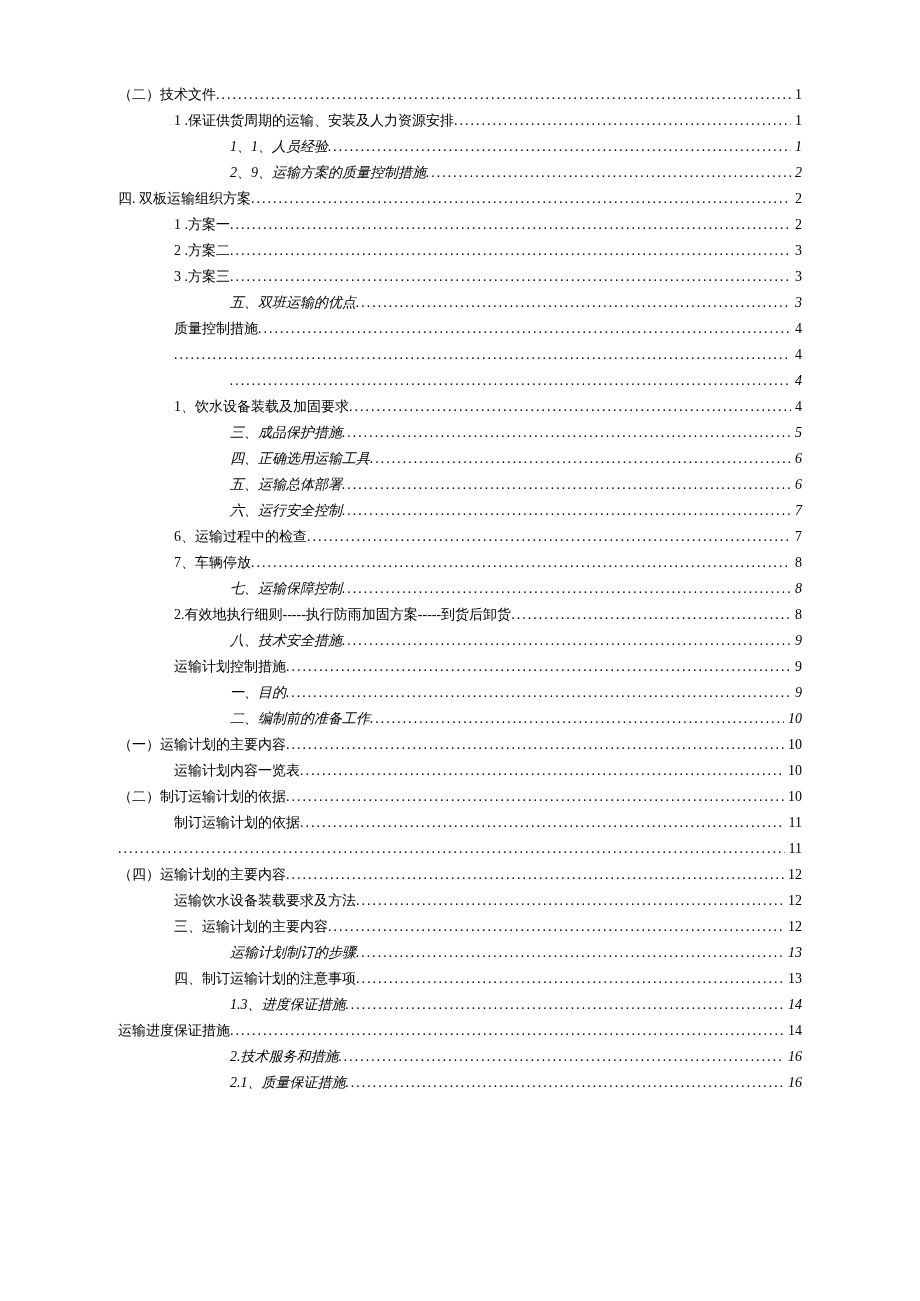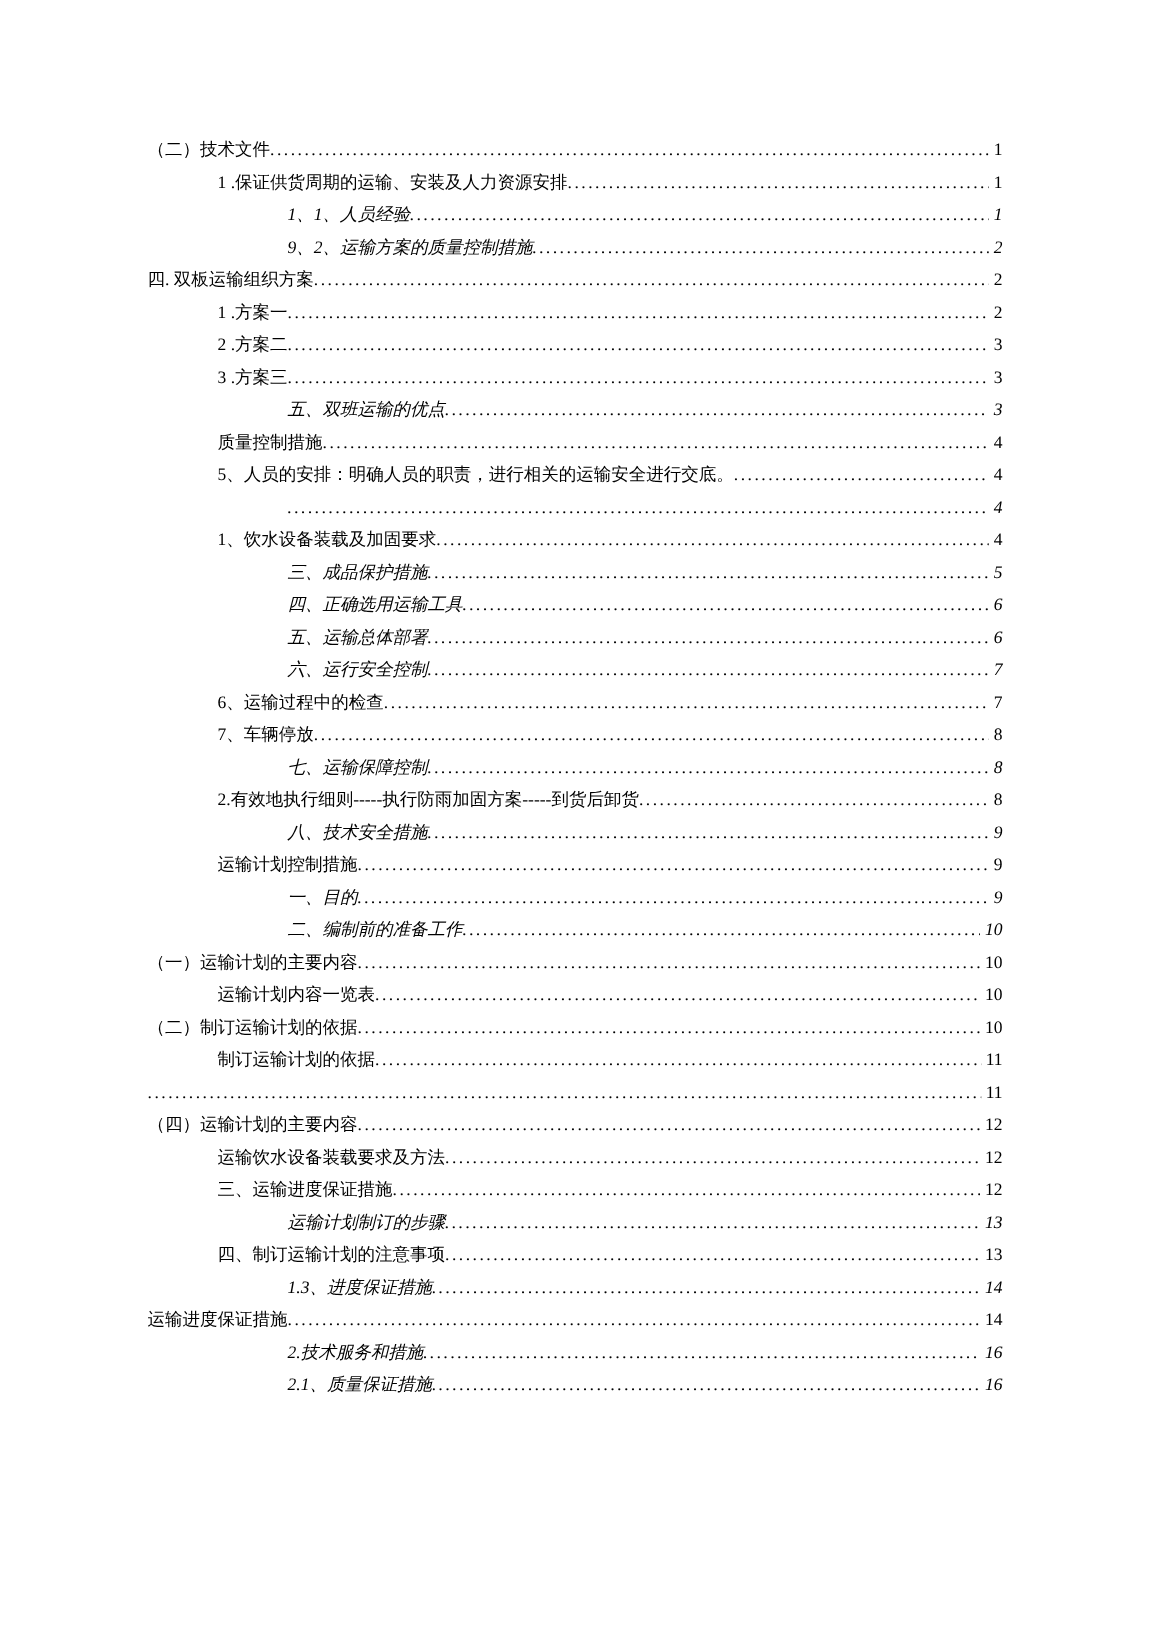--- a/index.html
+++ b/index.html
@@ -7,21 +7,21 @@
     padding: 0;
     background: #fff;
     font-family: "SimSun", "宋体", serif;
     font-size: 14px;
     color: #000;
   }
   .page {
     width: 920px;
     height: 1301px;
     box-sizing: border-box;
-    padding: 108px 118px 0 118px;
+    padding: 82px 118px 0 118px;
     background: #fff;
   }
   .toc-line {
     display: flex;
     align-items: baseline;
     line-height: 26px;
     height: 26px;
     white-space: nowrap;
   }
   .toc-text {
@@ -58,21 +58,21 @@
         <span class="toc-text">1 .保证供货周期的运输、安装及人力资源安排</span>
         <span class="toc-leader"></span>
         <span class="toc-page">1</span>
       </div>
       <div class="toc-line indent-2">
         <span class="toc-text">1、1、人员经验</span>
         <span class="toc-leader"></span>
         <span class="toc-page">1</span>
       </div>
       <div class="toc-line indent-2">
-        <span class="toc-text">9、2、运输方案的质量控制措施</span>
+        <span class="toc-text">2、9、运输方案的质量控制措施</span>
         <span class="toc-leader"></span>
         <span class="toc-page">2</span>
       </div>
       <div class="toc-line indent-0">
         <span class="toc-text">四. 双板运输组织方案</span>
         <span class="toc-leader"></span>
         <span class="toc-page">2</span>
       </div>
       <div class="toc-line indent-1">
         <span class="toc-text">1 .方案一</span>
@@ -93,21 +93,20 @@
         <span class="toc-text">五、双班运输的优点</span>
         <span class="toc-leader"></span>
         <span class="toc-page">3</span>
       </div>
       <div class="toc-line indent-1">
         <span class="toc-text">质量控制措施</span>
         <span class="toc-leader"></span>
         <span class="toc-page">4</span>
       </div>
       <div class="toc-line indent-1">
-        <span class="toc-text">5、人员的安排：明确人员的职责，进行相关的运输安全进行交底。</span>
         <span class="toc-leader"></span>
         <span class="toc-page">4</span>
       </div>
       <div class="toc-line indent-2">
         <span class="toc-leader"></span>
         <span class="toc-page">4</span>
       </div>
       <div class="toc-line indent-1">
         <span class="toc-text">1、饮水设备装载及加固要求</span>
         <span class="toc-leader"></span>
@@ -201,21 +200,21 @@
         <span class="toc-text">（四）运输计划的主要内容</span>
         <span class="toc-leader"></span>
         <span class="toc-page">12</span>
       </div>
       <div class="toc-line indent-1">
         <span class="toc-text">运输饮水设备装载要求及方法</span>
         <span class="toc-leader"></span>
         <span class="toc-page">12</span>
       </div>
       <div class="toc-line indent-1">
-        <span class="toc-text">三、运输进度保证措施</span>
+        <span class="toc-text">三、运输计划的主要内容</span>
         <span class="toc-leader"></span>
         <span class="toc-page">12</span>
       </div>
       <div class="toc-line indent-2">
         <span class="toc-text">运输计划制订的步骤</span>
         <span class="toc-leader"></span>
         <span class="toc-page">13</span>
       </div>
       <div class="toc-line indent-1">
         <span class="toc-text">四、制订运输计划的注意事项</span>

